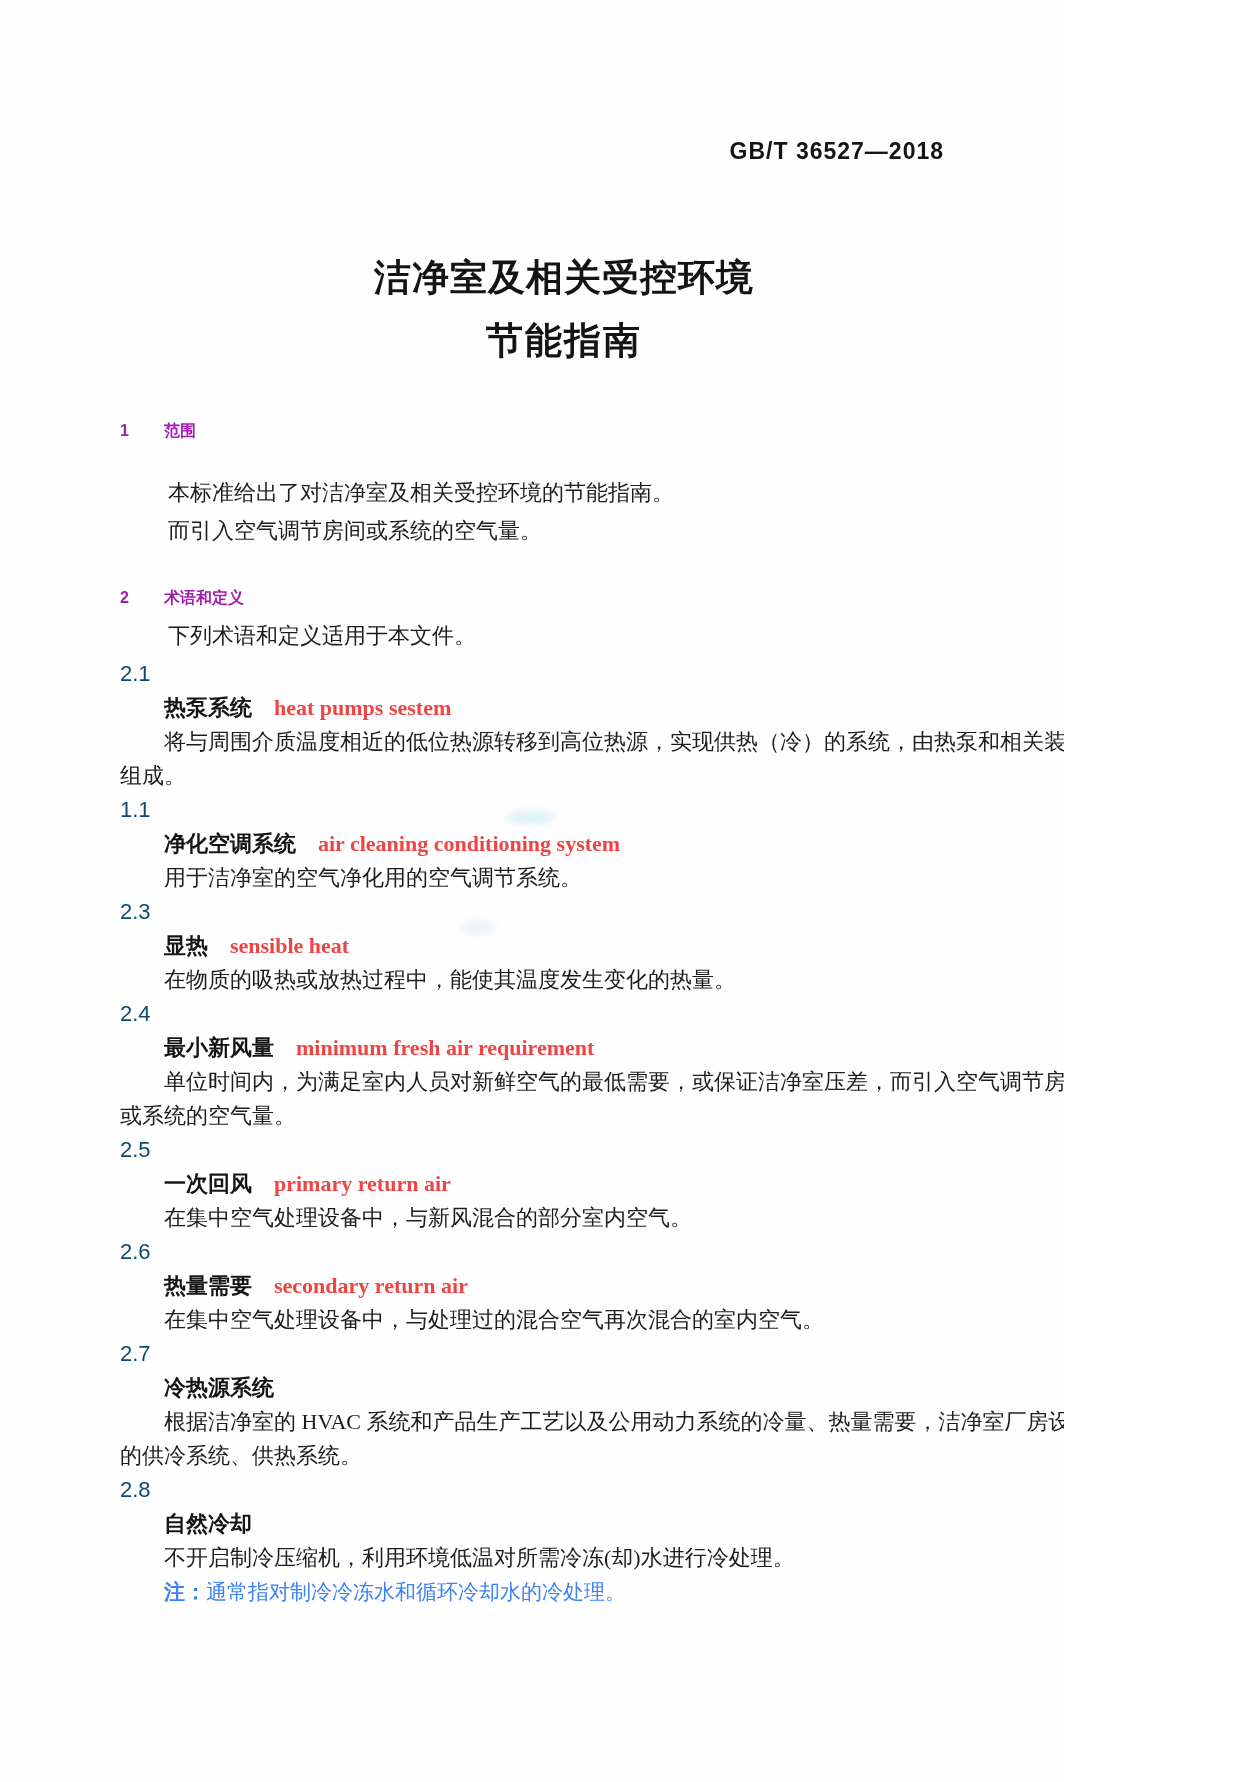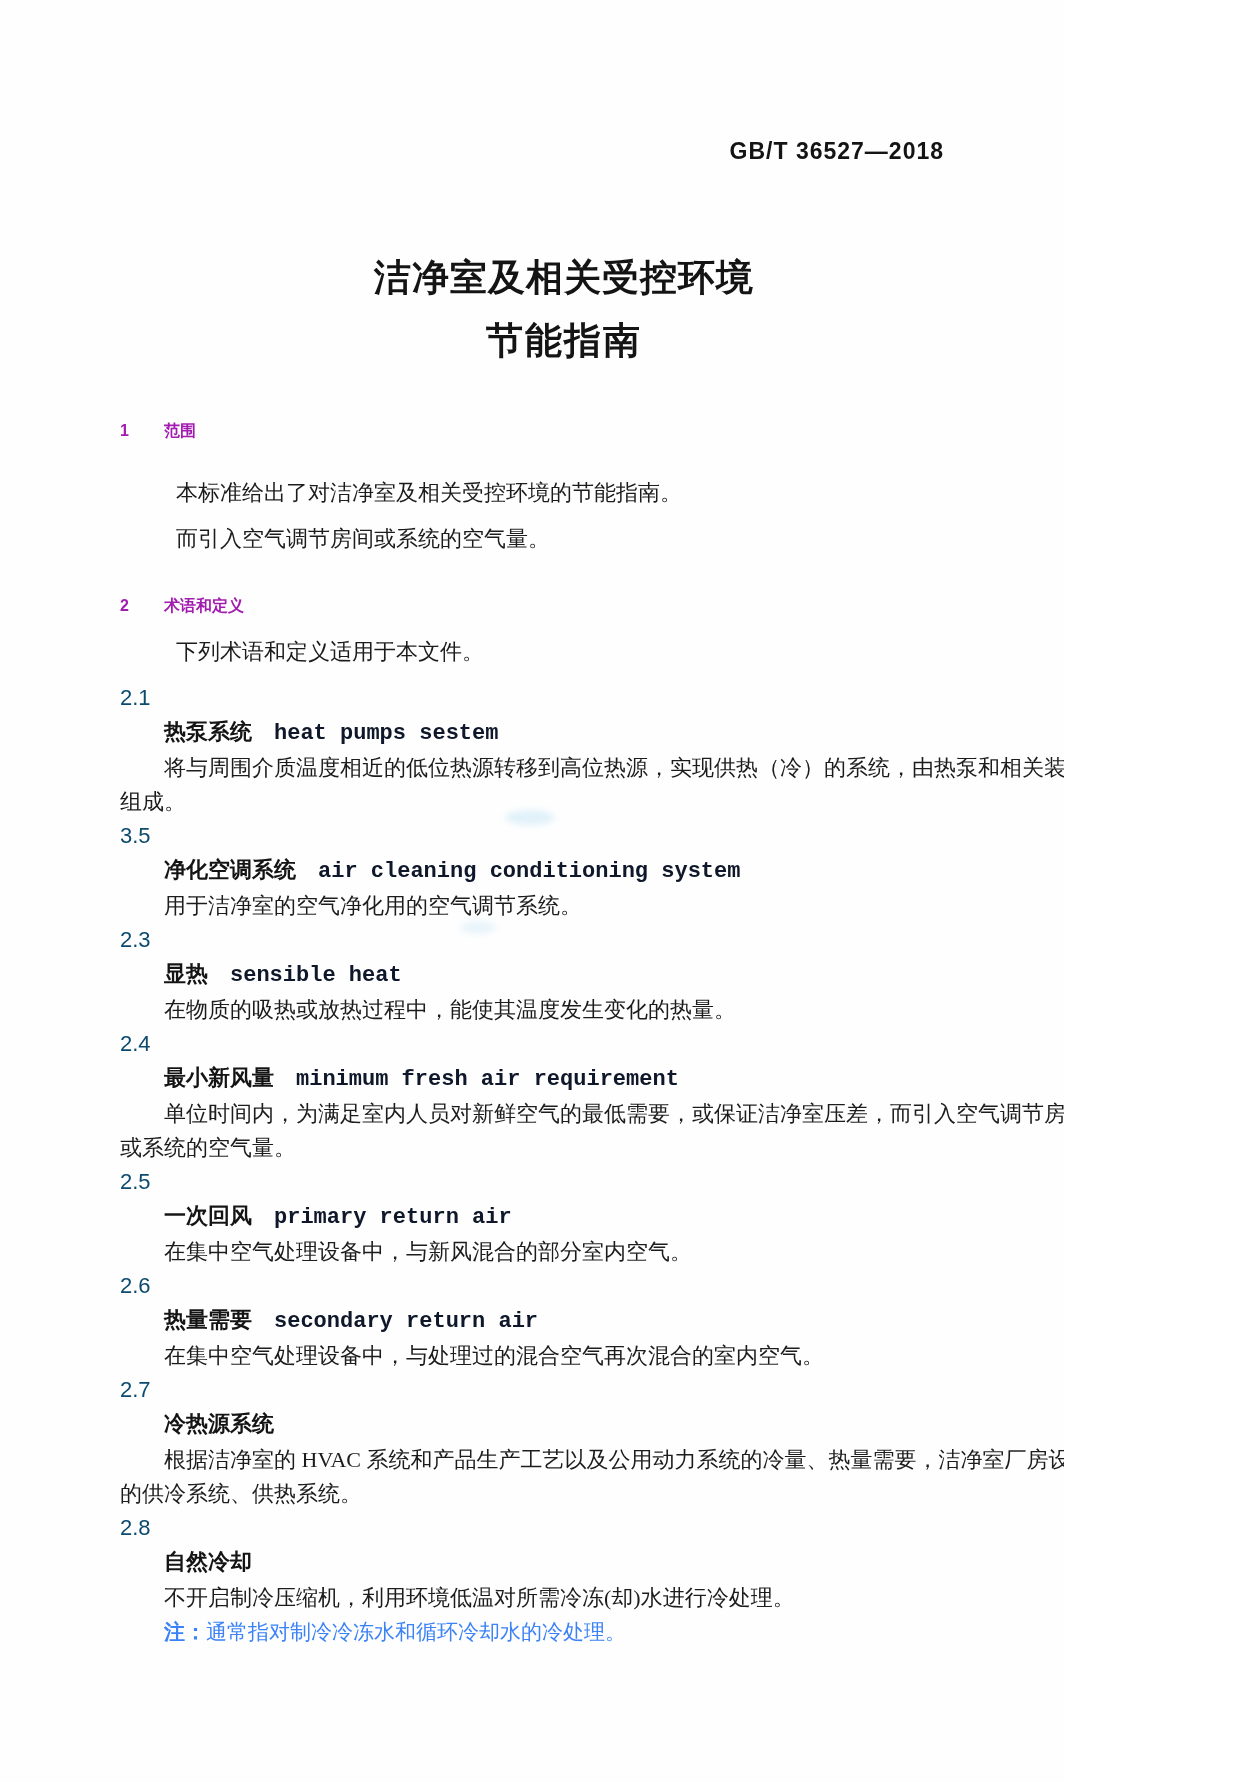--- a/index.html
+++ b/index.html
@@ -62,21 +62,21 @@
   .section-heading {
     font-family: "Liberation Sans", "DejaVu Sans", sans-serif;
     font-weight: bold;
     font-size: 16px;
     line-height: 34px;
     color: #a21caf;
   }
   .section-heading .sec-num { display: inline-block; min-width: 44px; }
 
   p.body-para {
-    margin: 12px;
+    margin: 4px;
     text-indent: 44px;
     line-height: 34px;
   }
   p.first-para { margin-top: 28px; }
 
   .section-2 { margin-top: 33px; }
   .intro-para { margin-top: 38px; }
 
   .term-block { margin: 0; }
   .term-id {
@@ -89,25 +89,25 @@
     padding-left: 44px;
     line-height: 34px;
   }
   .term-zh {
     font-family: "Liberation Sans", "DejaVu Sans", sans-serif;
     font-weight: bold;
     font-size: 22px;
     color: #141414;
   }
   .term-en {
-    font-family: Liberation Mono, monospace;
+    font-family: Liberation Serif, serif;
     font-weight: bold;
     font-size: 22px;
     margin-left: 22px;
-    color: #0f172a;
+    color: #ef4444;
   }
   .term-en:empty { margin-left: 0; }
   p.term-def {
     margin: 0;
     text-indent: 44px;
     line-height: 34px;
   }
   .term-note {
     padding-left: 44px;
     font-size: 21px;
@@ -164,21 +164,21 @@
 
     <div class="term-block">
       <div class="term-id">2.1</div>
       <div class="term-head">
         <span class="term-zh">热泵系统</span><span class="term-en">heat pumps sestem</span>
       </div>
       <p class="term-def">将与周围介质温度相近的低位热源转移到高位热源，实现供热（冷）的系统，由热泵和相关装置组成。</p>
     </div>
 
     <div class="term-block">
-      <div class="term-id">3.5</div>
+      <div class="term-id">1.1</div>
       <div class="term-head">
         <span class="term-zh">净化空调系统</span><span class="term-en">air cleaning conditioning system</span>
       </div>
       <p class="term-def">用于洁净室的空气净化用的空气调节系统。</p>
     </div>
 
     <div class="term-block">
       <div class="term-id">2.3</div>
       <div class="term-head">
         <span class="term-zh">显热</span><span class="term-en">sensible heat</span>

